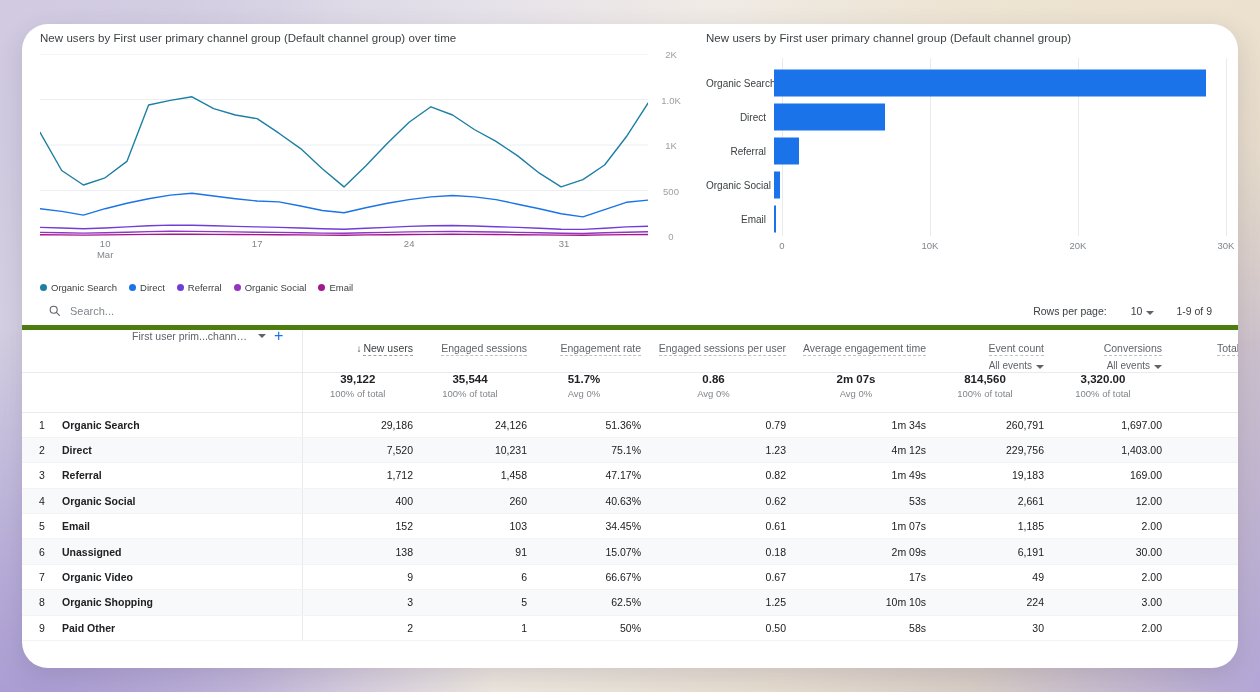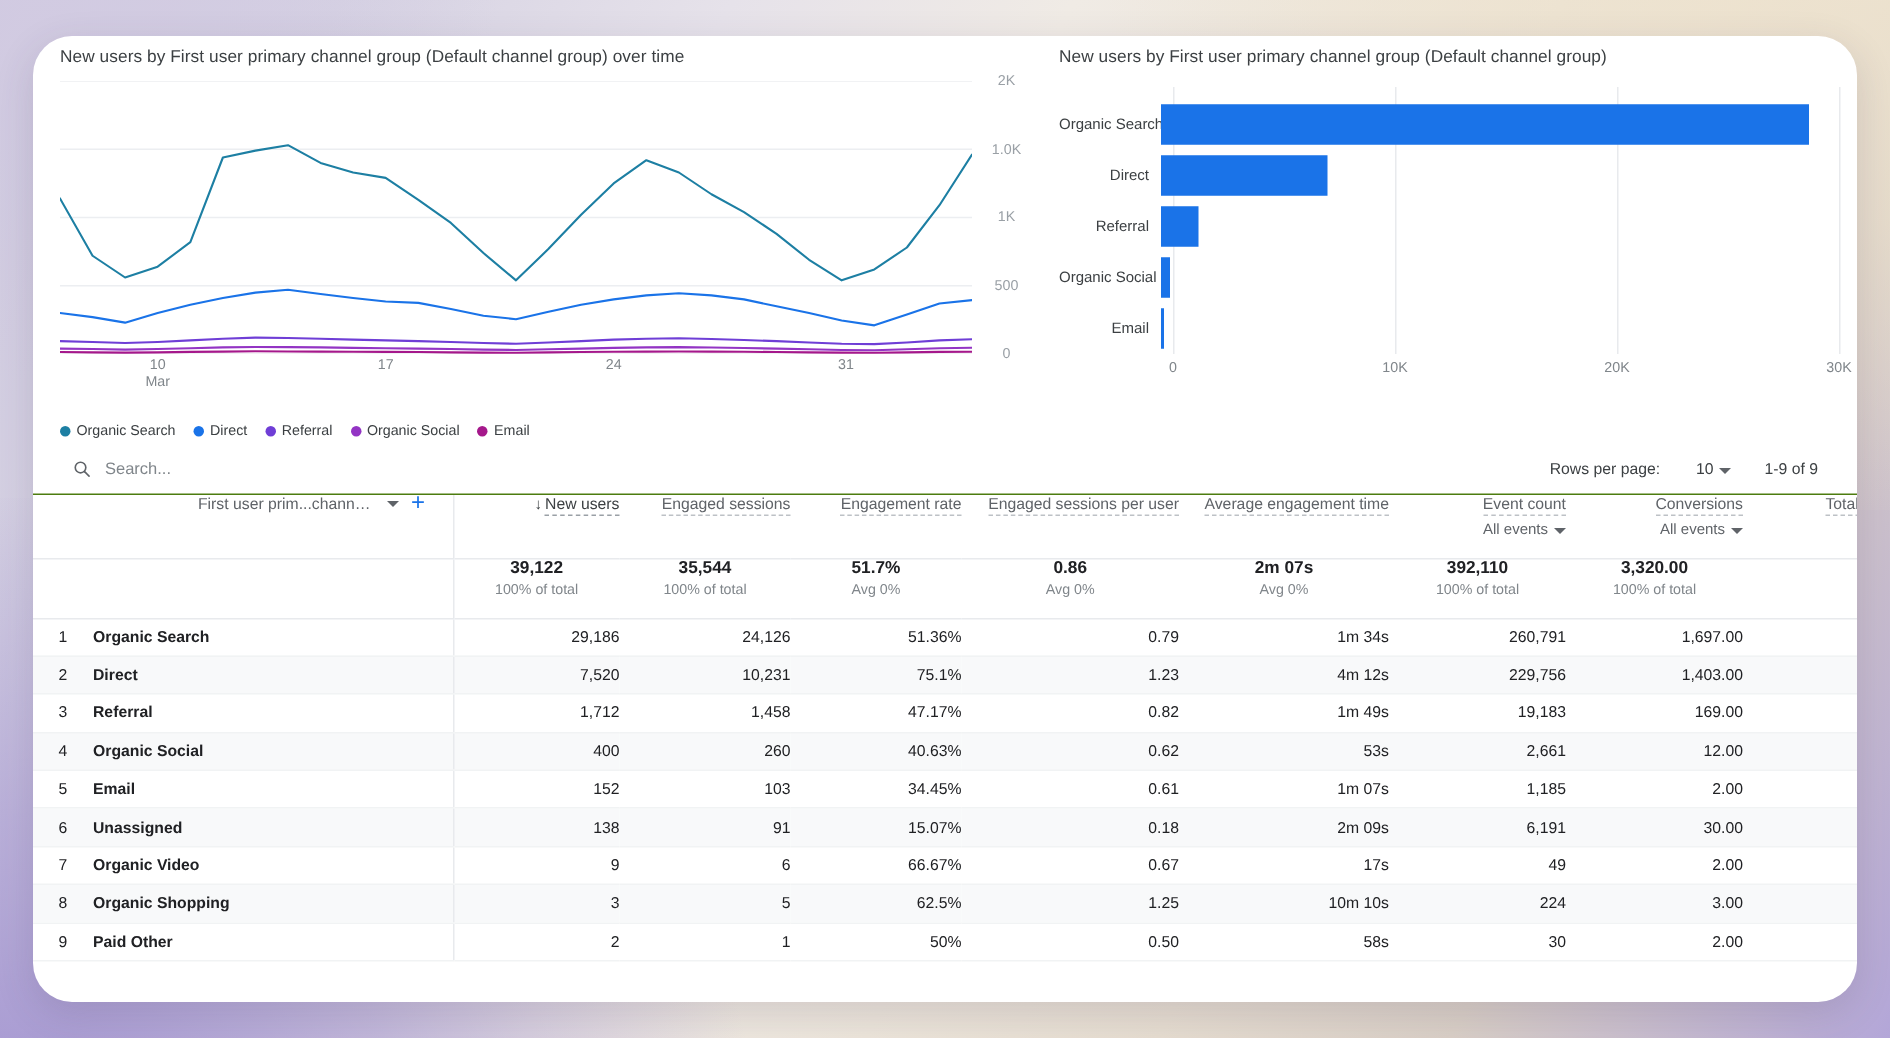--- a/index.html
+++ b/index.html
@@ -115,21 +115,21 @@
   .bar-xtick {
     position: absolute; font-size: 9.5px; color: #80868b;
     transform: translateX(-50%);
   }
 
   
   .table-section { position: absolute; left: 0; top: 272px; right: 0; bottom: 0; }
 
   .table-toolbar {
     position: relative; height: 34px;
-    border-bottom: 1px solid #4d7c0f;
+    border-bottom: 5px solid #4d7c0f;
     display: flex; align-items: center;
   }
   .search-box { display: flex; align-items: center; gap: 9px; padding-left: 26px; }
   .search-text { font-size: 11px; color: #80868b; }
   .rows-ctl {
     position: absolute; right: 26px; top: 50%; transform: translateY(-50%);
     display: flex; align-items: center; gap: 10px;
     font-size: 10.5px; color: #3c4043;
   }
   .rows-label { color: #3c4043; }
@@ -167,21 +167,21 @@
   .dim-caret { width: 0; height: 0;
     border-left: 4px solid transparent; border-right: 4px solid transparent;
     border-top: 4px solid #5f6368; }
   .plus-btn { color: #1a73e8; font-size: 16px; line-height: 12px; font-weight: 400; }
 
   .metric-hdr {
     text-align: right; padding-right: 18px; white-space: nowrap;
   }
   .metric-hdr .mname {
     border-bottom: 1px dashed #bdc1c6; display: inline-block;
-    padding-bottom: 1px; font-size: 10.5px; color: #5f6368;
+    padding-bottom: 1px; font-size: 10.5px; color: #5f6368; margin-top: 12px;
   }
   .metric-hdr .sortarrow { font-size: 10px; color: #3c4043; margin-right: 2px; }
   .metric-hdr.sorted .mname { color: #3c4043; border-bottom-color: #9aa0a6; }
   .sub-sel {
     display: block; margin-top: 4px; font-size: 10px; color: #5f6368;
     white-space: nowrap;
   }
   .sub-sel .caret { border-top-color: #5f6368; }
 
   .vline { border-left: 1px solid #e8eaed; }
@@ -382,21 +382,21 @@
       </thead>
       <tbody id="tbody">
           <tr class="total-row">
             <td></td>
             <td></td>
             <td class="total-val vline"><span>39,122</span><span class="total-sub">100% of total</span></td>
             <td class="total-val"><span>35,544</span><span class="total-sub">100% of total</span></td>
             <td class="total-val"><span>51.7%</span><span class="total-sub">Avg 0%</span></td>
             <td class="total-val"><span>0.86</span><span class="total-sub">Avg 0%</span></td>
             <td class="total-val"><span>2m 07s</span><span class="total-sub">Avg 0%</span></td>
-            <td class="total-val"><span>392,110</span><span class="total-sub">100% of total</span></td>
+            <td class="total-val"><span>814,560</span><span class="total-sub">100% of total</span></td>
             <td class="total-val"><span>3,320.00</span><span class="total-sub">100% of total</span></td>
             <td class="total-val"></td>
           </tr>
           <tr class="data-row">
             <td class="cell-idx">1</td>
             <td class="cell-dim">Organic Search</td>
             <td class="cell-num vline">29,186</td>
             <td class="cell-num">24,126</td>
             <td class="cell-num">51.36%</td>
             <td class="cell-num">0.79</td>

